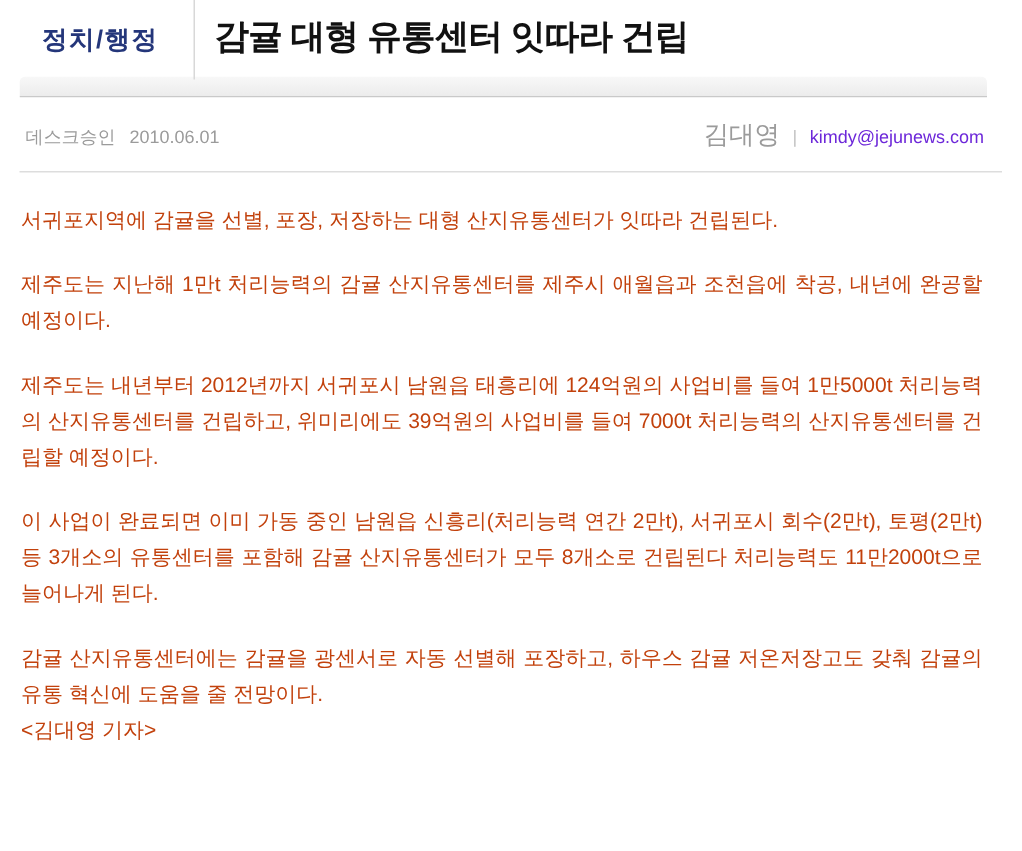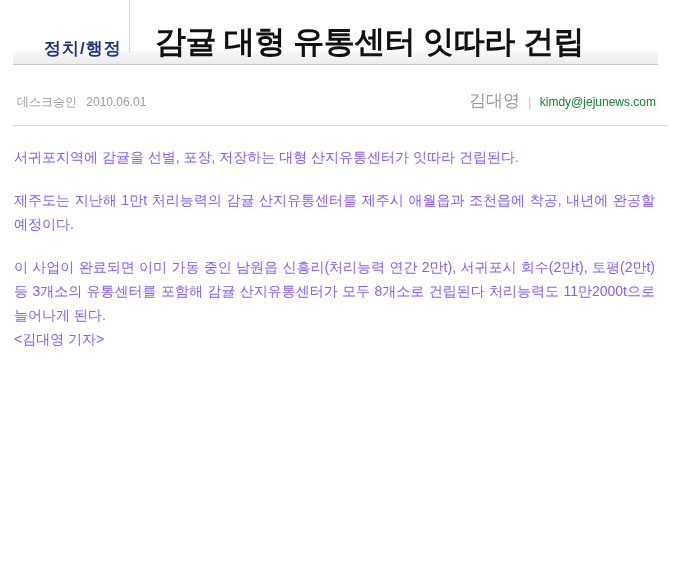--- a/index.html
+++ b/index.html
@@ -8,65 +8,65 @@
     height: 567px;
     background: #ffffff;
     font-family: "Liberation Sans", "DejaVu Sans", sans-serif;
     overflow: hidden;
   }
   .page { position: relative; width: 681px; height: 567px; }
 
   
   .header { position: relative; height: 51px; }
   .category {
-    position: absolute; left: 44px; top: 15px;
+    position: absolute; left: 28px; top: 15px;
     font-size: 17px; font-weight: bold;
     color: #24367a; letter-spacing: 1px;
-    cursor: pointer; text-decoration: none; margin-top: 22px;
+    cursor: pointer; text-decoration: none;
   }
   .vdivider {
     position: absolute; left: 129px; top: 0;
     width: 1px; height: 53px; background: #d8d8d8;
   }
   .headline {
-    position: absolute; left: 143px; top: 9px; margin: 12px;
-    font-size: 31px; font-weight: bold; color: #111111;
+    position: absolute; left: 143px; top: 9px; margin: 0;
+    font-size: 23px; font-weight: bold; color: #111111;
     letter-spacing: -0.5px; white-space: nowrap;
   }
 
   
   .gray-bar {
     margin-left: 13px; width: 645px; height: 13px;
     background: linear-gradient(#f8f8f8, #ececec);
     border-bottom: 1px solid #c9c9c9;
     border-radius: 4px 4px 0 0;
   }
 
   
   .byline {
     display: flex; justify-content: space-between; align-items: baseline;
-    margin: 24px 25px 0 17px;
+    margin: 13px 25px 0 17px;
     color: #9b9b9b; font-size: 12px;
   }
   .byline-left .date { margin-left: 6px; }
   .byline-right { white-space: nowrap; }
   .byline-right .sep { margin: 0 5px; color: #c2c2c2; }
   .byline-right .name { font-size: 17px; }
-  .email { color: #15803d; text-decoration: none; cursor: pointer; }
+  .email { color: #6d28d9; text-decoration: none; cursor: pointer; }
 
   .rule {
     border: none; border-top: 1px solid #dddddd;
     margin: 13px 13px 0 13px;
   }
 
   
   .article {
     margin: 19px 26px 0 14px;
     font-size: 14px; line-height: 24px;
-    color: #8b5cf6;
+    color: #c2410c;
     text-align: justify;
   }
   .para { margin: 0 0 19px 0; }
   .para:last-child { margin-bottom: 0; }
   .signature { line-height: 24px; }
 </style>
 <title>감귤 대형 유통센터 잇따라 건립</title></head>
 <body>
 
 <div class="page">
@@ -90,18 +90,20 @@
       <a class="email">kimdy@jejunews.com</a>
     </span>
   </div>
 
   <hr class="rule">
 
   <main class="article">
     <div>
         <p class="para">서귀포지역에 감귤을 선별, 포장, 저장하는 대형 산지유통센터가 잇따라 건립된다.</p>
         <p class="para">제주도는 지난해 1만t 처리능력의 감귤 산지유통센터를 제주시 애월읍과 조천읍에 착공, 내년에 완공할 예정이다.</p>
+        <p class="para">제주도는 내년부터 2012년까지 서귀포시 남원읍 태흥리에 124억원의 사업비를 들여 1만5000t 처리능력의 산지유통센터를 건립하고, 위미리에도 39억원의 사업비를 들여 7000t 처리능력의 산지유통센터를 건립할 예정이다.</p>
         <p class="para">이 사업이 완료되면 이미 가동 중인 남원읍 신흥리(처리능력 연간 2만t), 서귀포시 회수(2만t), 토평(2만t) 등 3개소의 유통센터를 포함해 감귤 산지유통센터가 모두 8개소로 건립된다 처리능력도 11만2000t으로 늘어나게 된다.</p>
+        <p class="para">감귤 산지유통센터에는 감귤을 광센서로 자동 선별해 포장하고, 하우스 감귤 저온저장고도 갖춰 감귤의 유통 혁신에 도움을 줄 전망이다.</p>
       </div>
     <div class="signature">&lt;김대영 기자&gt;</div>
   </main>
 
 </div>
 
 </body></html>

